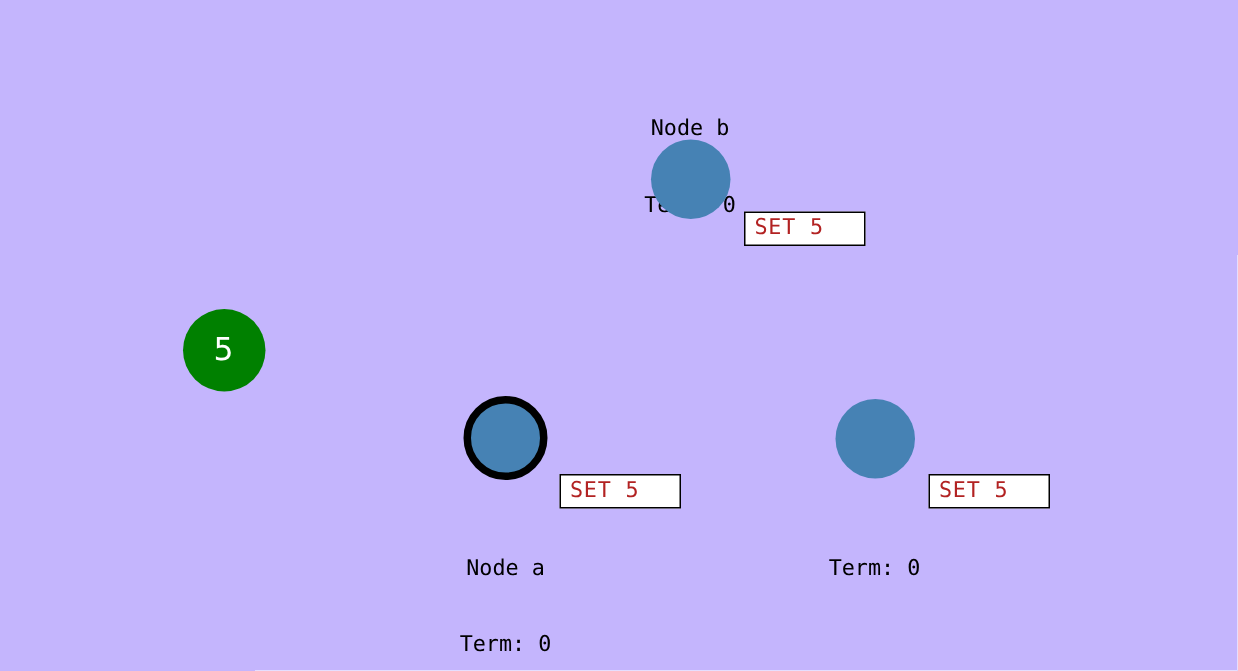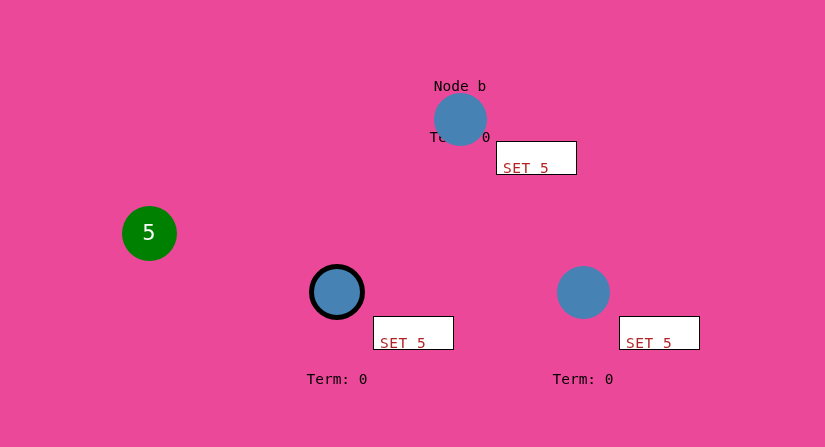--- a/index.html
+++ b/index.html
@@ -5,21 +5,21 @@
 <style>
   html, body {
     margin: 0;
     padding: 0;
     background: #ffffff;
   }
   #canvas {
     position: relative;
     width: 825px;
     height: 447px;
-    background: #ec4899;
+    background: #c4b5fd;
     overflow: hidden;
     font-family: "DejaVu Sans Mono", "Liberation Mono", monospace;
   }
 
   
   .node-group {
     position: absolute;
   }
 
   .node-label {
@@ -52,21 +52,21 @@
   
   .msg-box {
     position: absolute;
     box-sizing: border-box;
     background: #ffffff;
     border: 1.5px solid #000000;
     color: #b22222;
     font-family: "DejaVu Sans Mono", "Liberation Mono", monospace;
     font-size: 14.5px;
     line-height: 20px;
-    padding: 16px 6px;
+    padding: 0 6px;
     white-space: pre;
     letter-spacing: 0.5px;
   }
 
   
   .client-token {
     position: absolute;
     border-radius: 50%;
     background: #008000;
     color: #ffffff;
@@ -89,20 +89,21 @@
       <span class="line">Term: 0</span>
     </div>
     <div class="node-circle" style="left:-26.5px; top:-26.5px; width:53px; height:53px;"></div>
   </div>
 
   <div class="msg-box" style="left:496px; top:141px; width:81px; height:23px;">SET 5</div>
 
   <div class="node-group" style="left:337px; top:292px; width:0; height:0;">
     <div class="node-circle leader" style="left:-28px; top:-28px; width:56px; height:56px;"></div>
     <div class="node-label" style="top:45px;">
+      <span class="line">Node a</span>
       <span class="line">Term: 0</span>
     </div>
   </div>
 
   <div class="msg-box" style="left:373px; top:316px; width:81px; height:23px;">SET 5</div>
 
   <div class="node-group" style="left:583px; top:292px; width:0; height:0;">
     <div class="node-circle" style="left:-26.5px; top:-26.5px; width:53px; height:53px;"></div>
     <div class="node-label" style="top:45px;">
       <span class="line">Term: 0</span>

